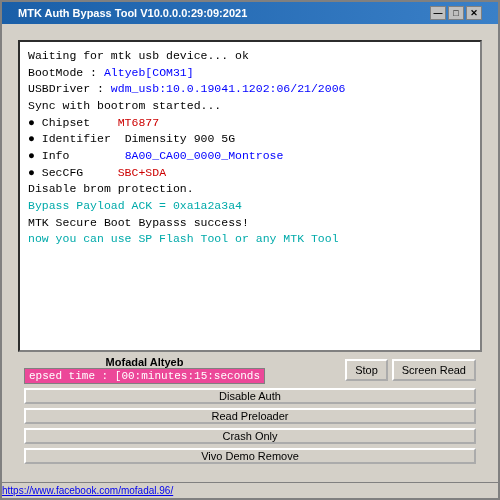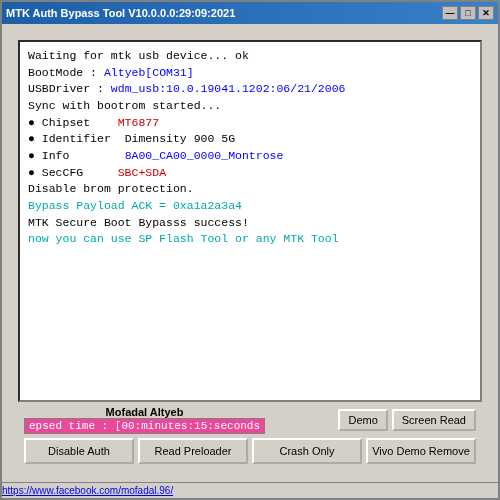--- a/index.html
+++ b/index.html
@@ -20,21 +20,21 @@
       flex-direction: column;
       border: 2px solid #808080;
       background: #d4d0c8;
     }
 
     .title-bar {
       background: linear-gradient(to right, #1a5fa8, #3a80c8);
       color: white;
       font-size: 12px;
       font-weight: bold;
-      padding: 3px 4px;
+      padding: 3px 16px;
       display: flex;
       align-items: center;
       justify-content: space-between;
       height: 22px;
       flex-shrink: 0;
     }
 
     .title-bar-title {
       font-family: 'Tahoma', sans-serif;
       font-size: 11px;
@@ -120,20 +120,21 @@
       font-size: 11px;
       font-family: 'Tahoma', sans-serif;
       background: #d4d0c8;
       border: 2px outset #ffffff;
       cursor: pointer;
     }
 
     .action-buttons-row {
       display: flex;
       gap: 4px;
+      flex-direction: column;
     }
 
     .action-btn {
       flex: 1;
       height: 26px;
       font-size: 11px;
       font-family: 'Tahoma', sans-serif;
       background: #d4d0c8;
       border: 2px outset #ffffff;
       cursor: pointer;
@@ -211,21 +212,21 @@
     <div class="bottom-area">
 
       <div class="elapsed-row-container">
         <div class="elapsed-left">
           <span class="elapsed-label">Mofadal Altyeb</span>
           <span class="elapsed-box">
             <span>epsed time</span><span> : [00:minutes:15:seconds</span>
           </span>
         </div>
         <div style="display:flex; gap:4px;">
-          <button class="stop-btn">Demo</button>
+          <button class="stop-btn">Stop</button>
           <button class="screenshot-btn">Screen Read</button>
         </div>
       </div>
 
       <div class="action-buttons-row">
         <button class="action-btn">Disable Auth</button>
         <button class="action-btn">Read Preloader</button>
         <button class="action-btn">Crash Only</button>
         <button class="action-btn">Vivo Demo Remove</button>
       </div>

